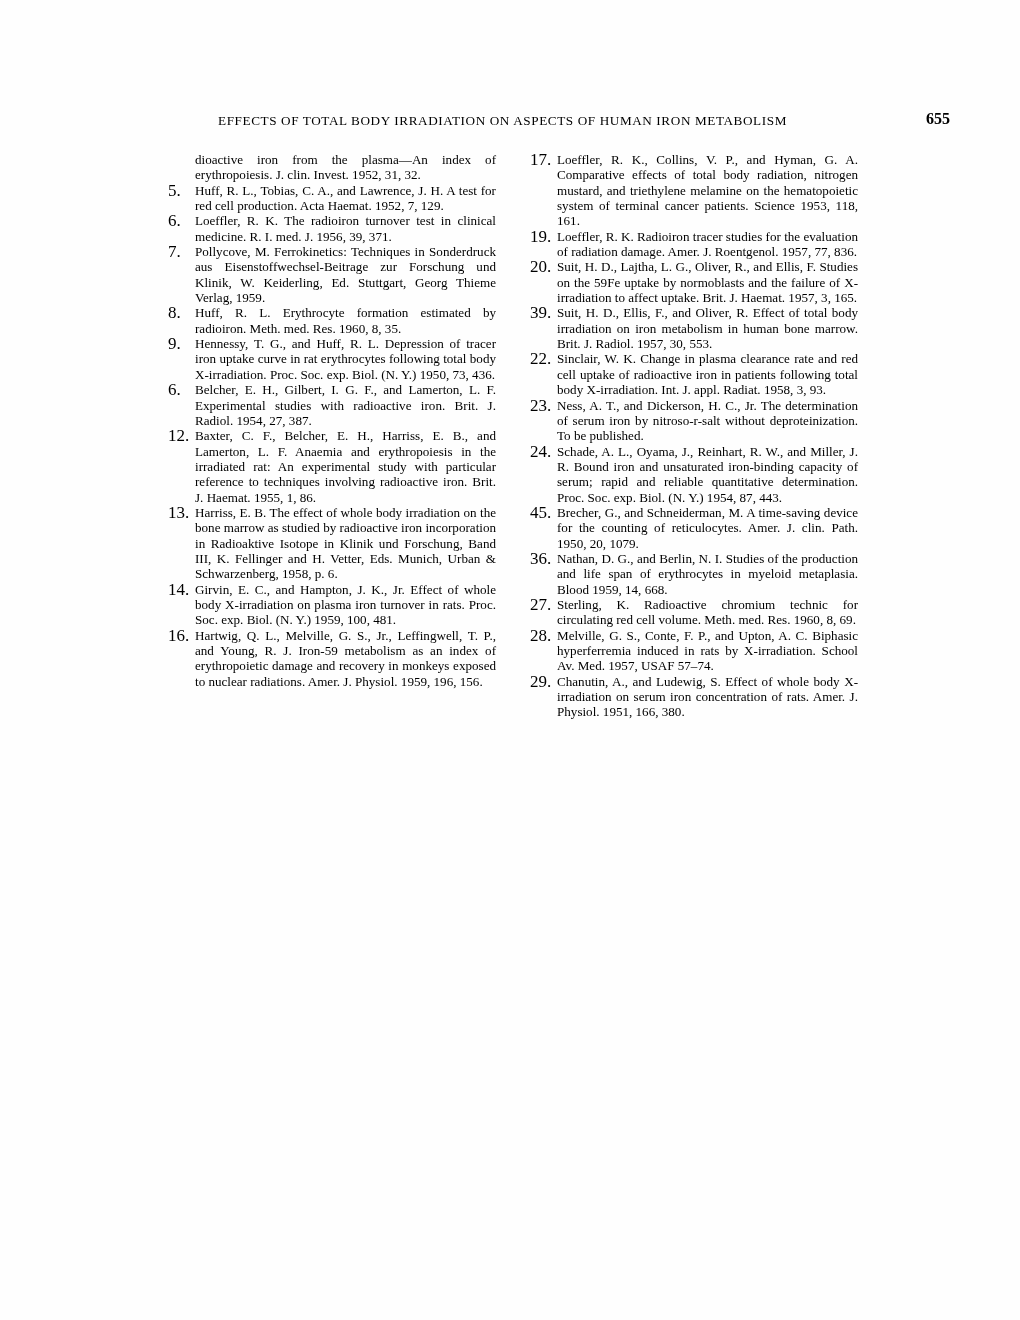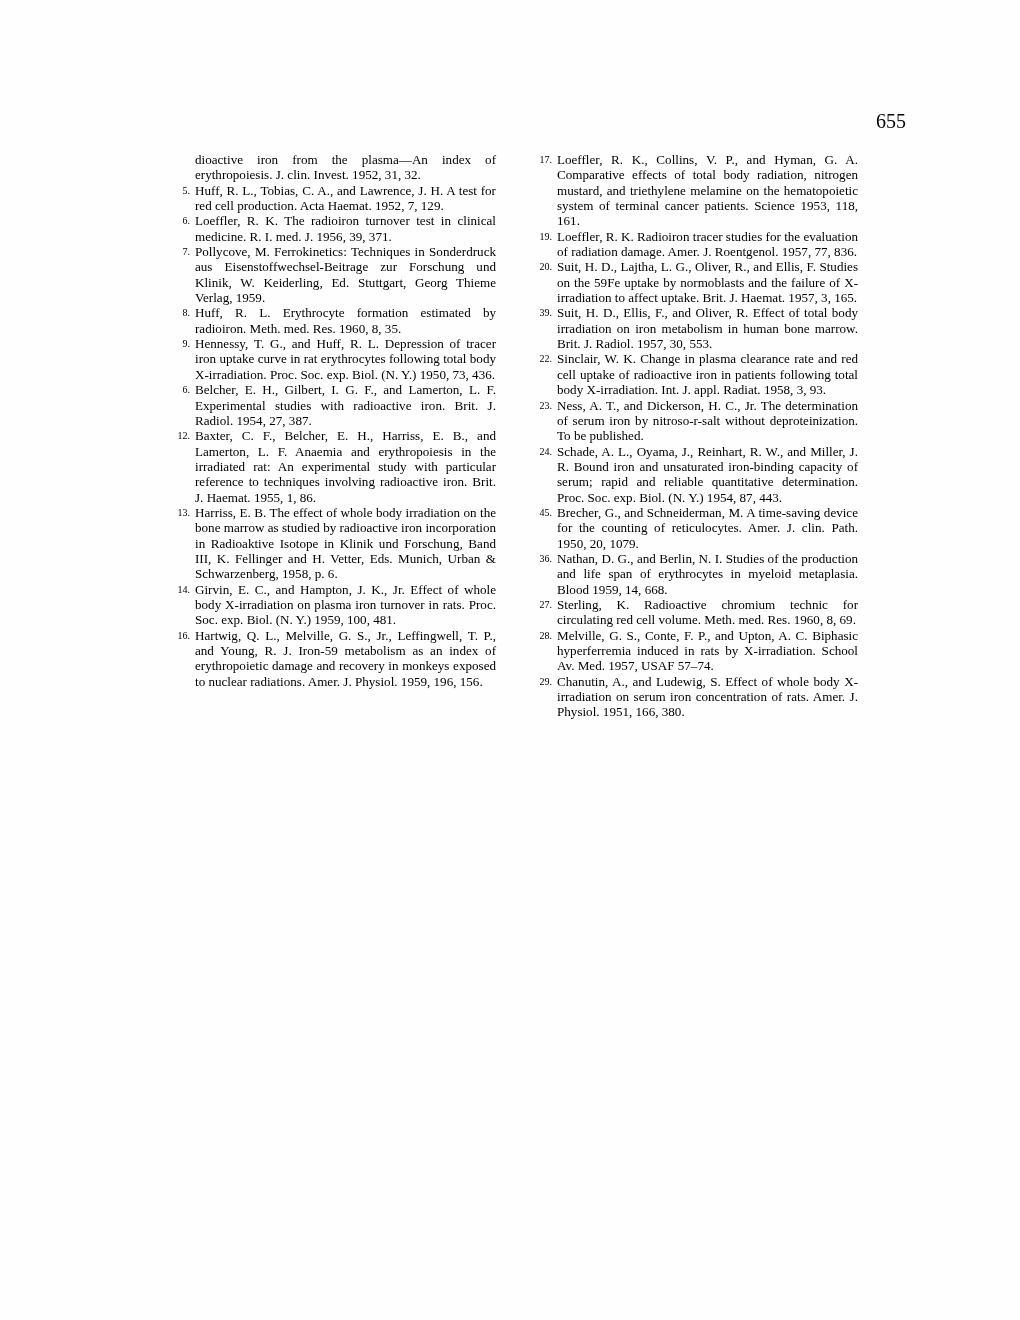--- a/index.html
+++ b/index.html
@@ -28,24 +28,24 @@
     width: 590px;
     font-size: 13.2px;
     letter-spacing: 0.6px;
     white-space: nowrap;
   }
   .running-head .title-text {
     font-variant: small-caps;
   }
   .folio {
     position: absolute;
-    left: 876px;
+    left: 926px;
     top: 110px;
-    font-size: 20px;
-    font-weight: normal;
+    font-size: 16px;
+    font-weight: bold;
   }
   .columns {
     position: absolute;
     left: 168px;
     top: 152px;
     width: 690px;
     display: flex;
     gap: 34px;
   }
   .col {
@@ -59,32 +59,34 @@
     text-align: justify;
     text-justify: inter-word;
     margin-bottom: 0px;
     hyphens: manual;
   }
   .ref .num {
     position: absolute;
     left: 0;
     top: 0;
     width: 22px;
-    text-align: right;
-    font-size: 10px;
+    font-size: 17px;
   }
   .ref.cont {
     padding-left: 27px;
   }
 </style>
 </head>
 <body>
 
 <div class="page">
 
+  <div class="running-head">
+    <span class="title-text">EFFECTS OF TOTAL BODY IRRADIATION ON ASPECTS OF HUMAN IRON METABOLISM</span>
+  </div>
   <div class="folio">655</div>
 
   <div class="columns">
 
     <div class="col">
       <div class="ref cont">
         <span>dioactive iron from the plasma—An index of erythropoiesis. J. clin. Invest. 1952, 31, 32.</span>
       </div>
       <div class="ref">
         <span class="num">5.</span>

